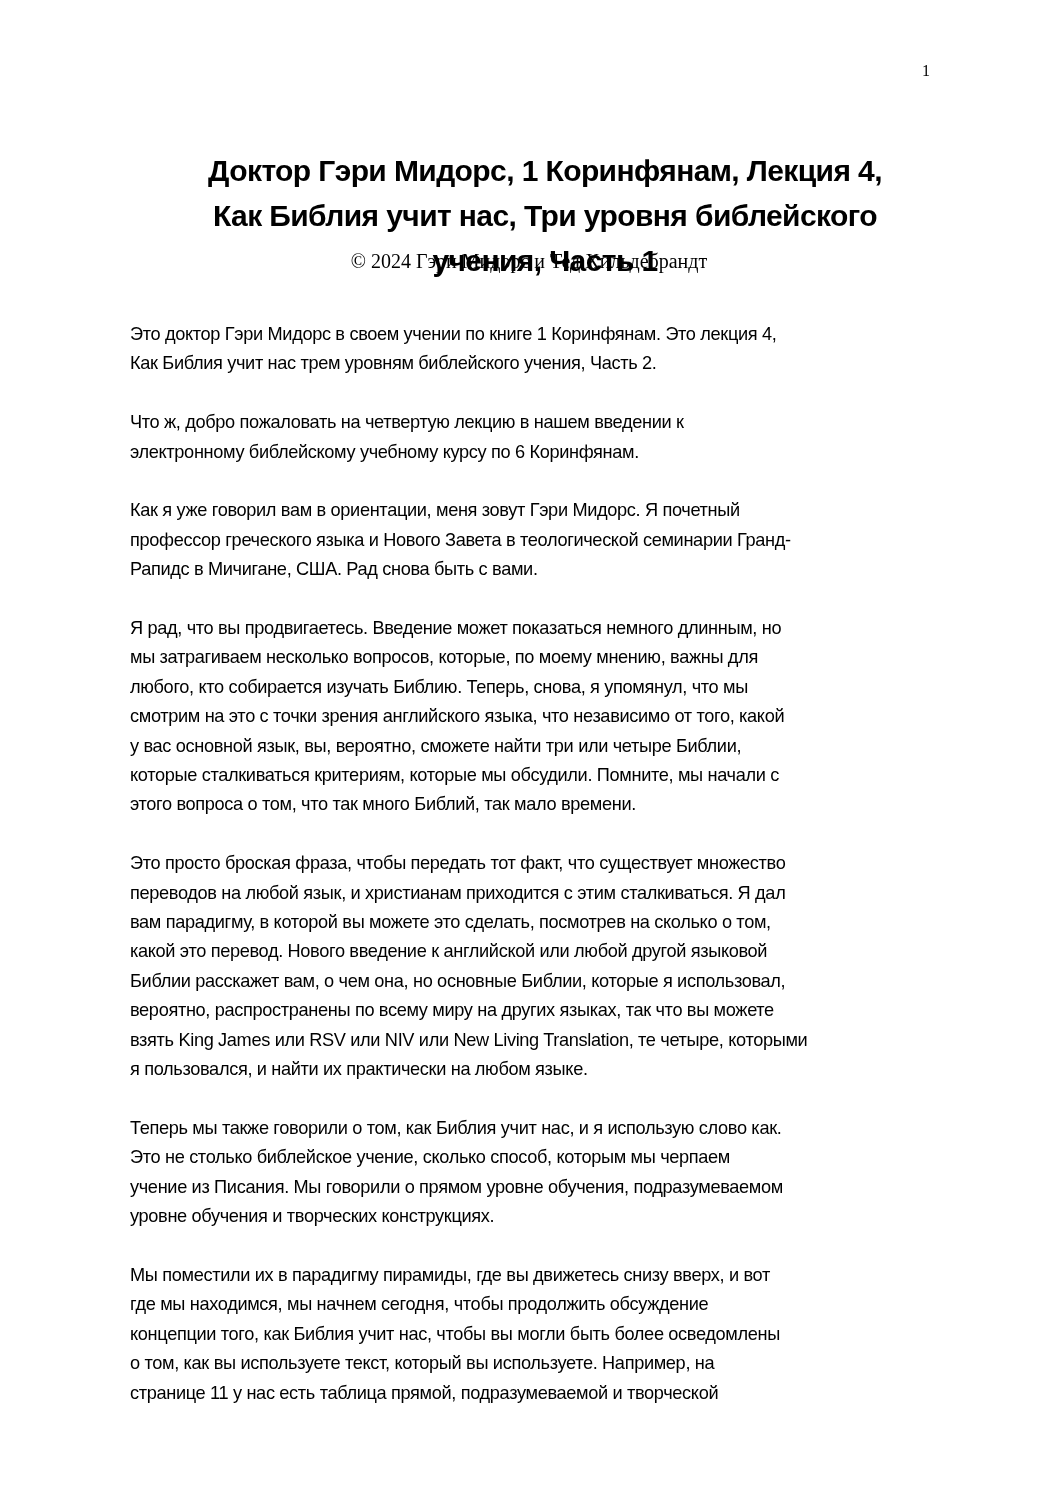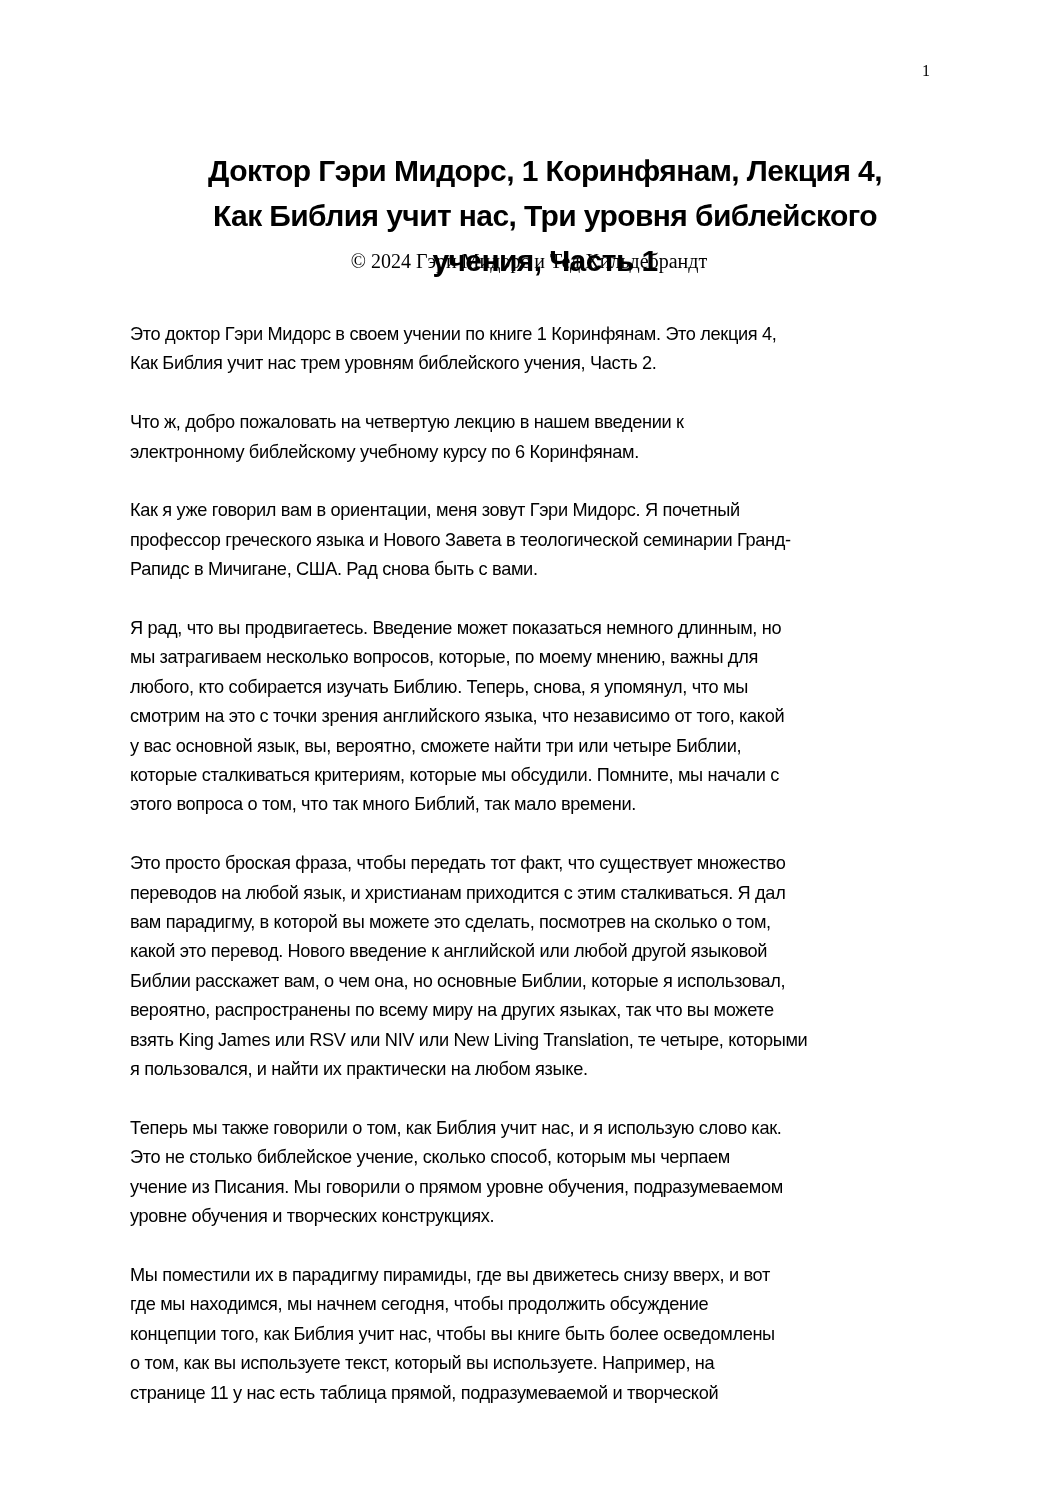--- a/index.html
+++ b/index.html
@@ -110,17 +110,17 @@
   </p>
   <p class="para">
     <span class="line">Теперь мы также говорили о том, как Библия учит нас, и я использую слово как.</span>
     <span class="line">Это не столько библейское учение, сколько способ, которым мы черпаем</span>
     <span class="line">учение из Писания. Мы говорили о прямом уровне обучения, подразумеваемом</span>
     <span class="line">уровне обучения и творческих конструкциях.</span>
   </p>
   <p class="para">
     <span class="line">Мы поместили их в парадигму пирамиды, где вы движетесь снизу вверх, и вот</span>
     <span class="line">где мы находимся, мы начнем сегодня, чтобы продолжить обсуждение</span>
-    <span class="line">концепции того, как Библия учит нас, чтобы вы книге быть более осведомлены</span>
+    <span class="line">концепции того, как Библия учит нас, чтобы вы могли быть более осведомлены</span>
     <span class="line">о том, как вы используете текст, который вы используете. Например, на</span>
     <span class="line">странице 11 у нас есть таблица прямой, подразумеваемой и творческой</span>
   </p>
 </div>
 
 </body></html>

